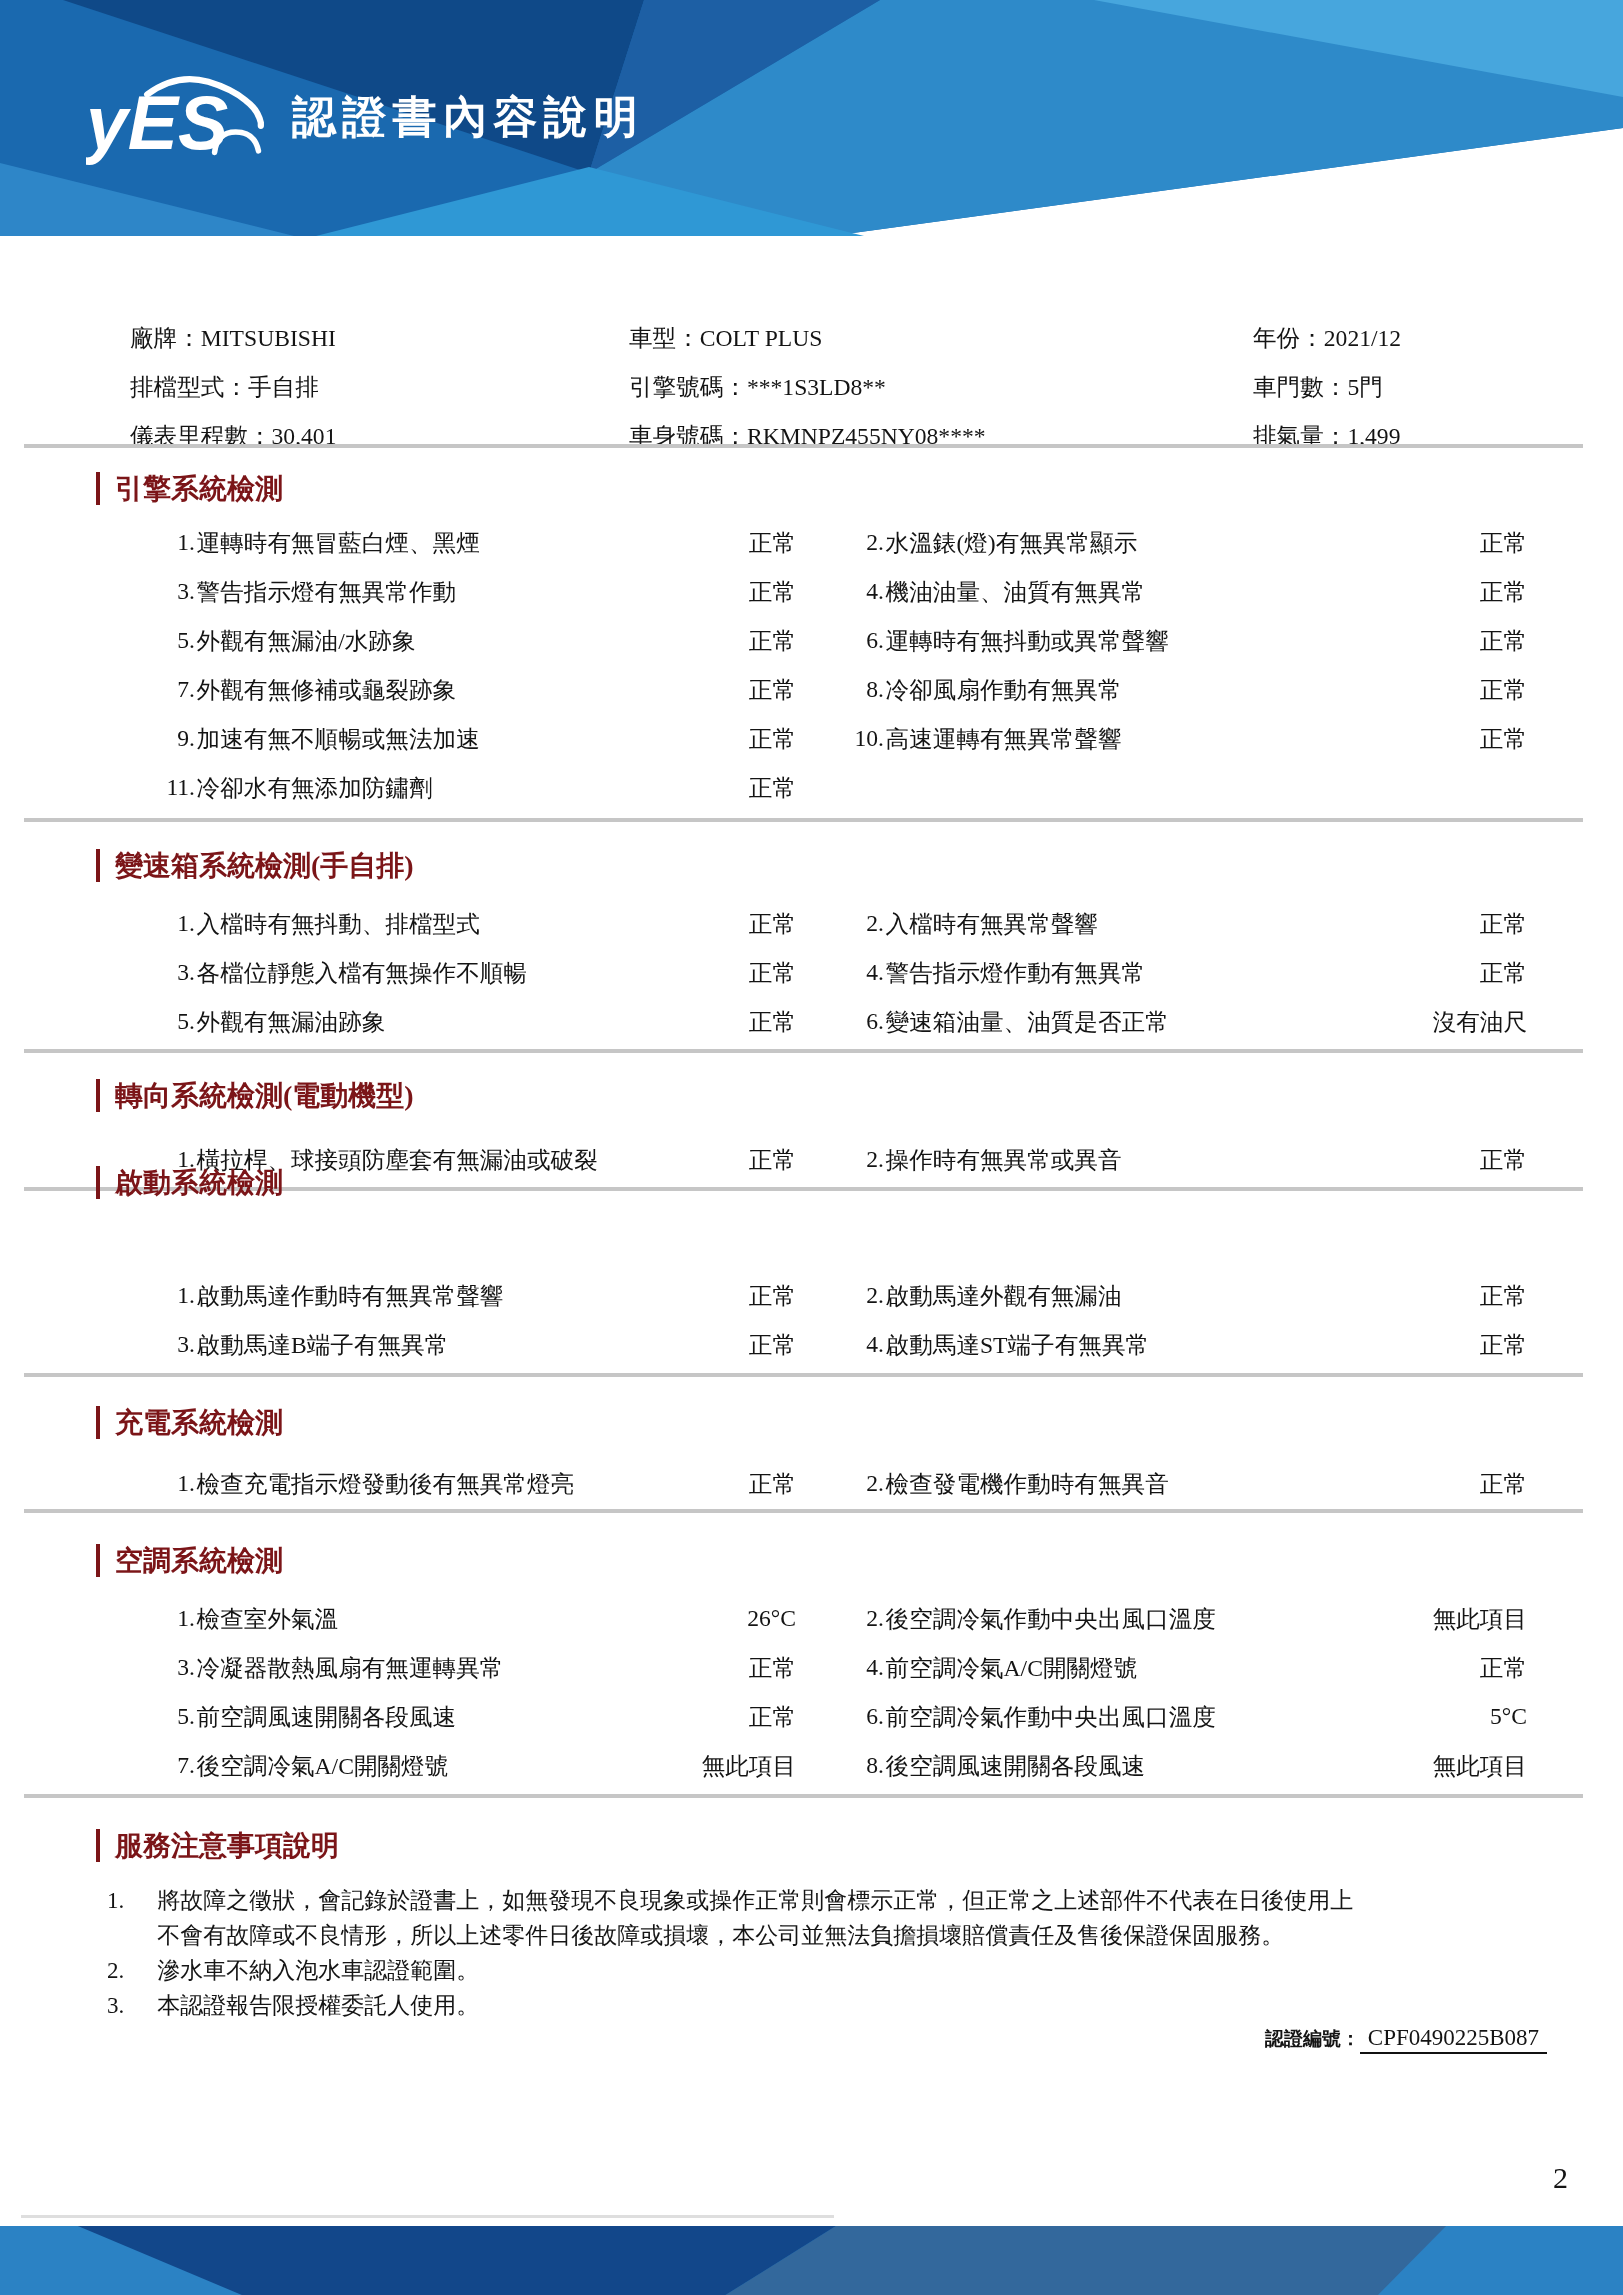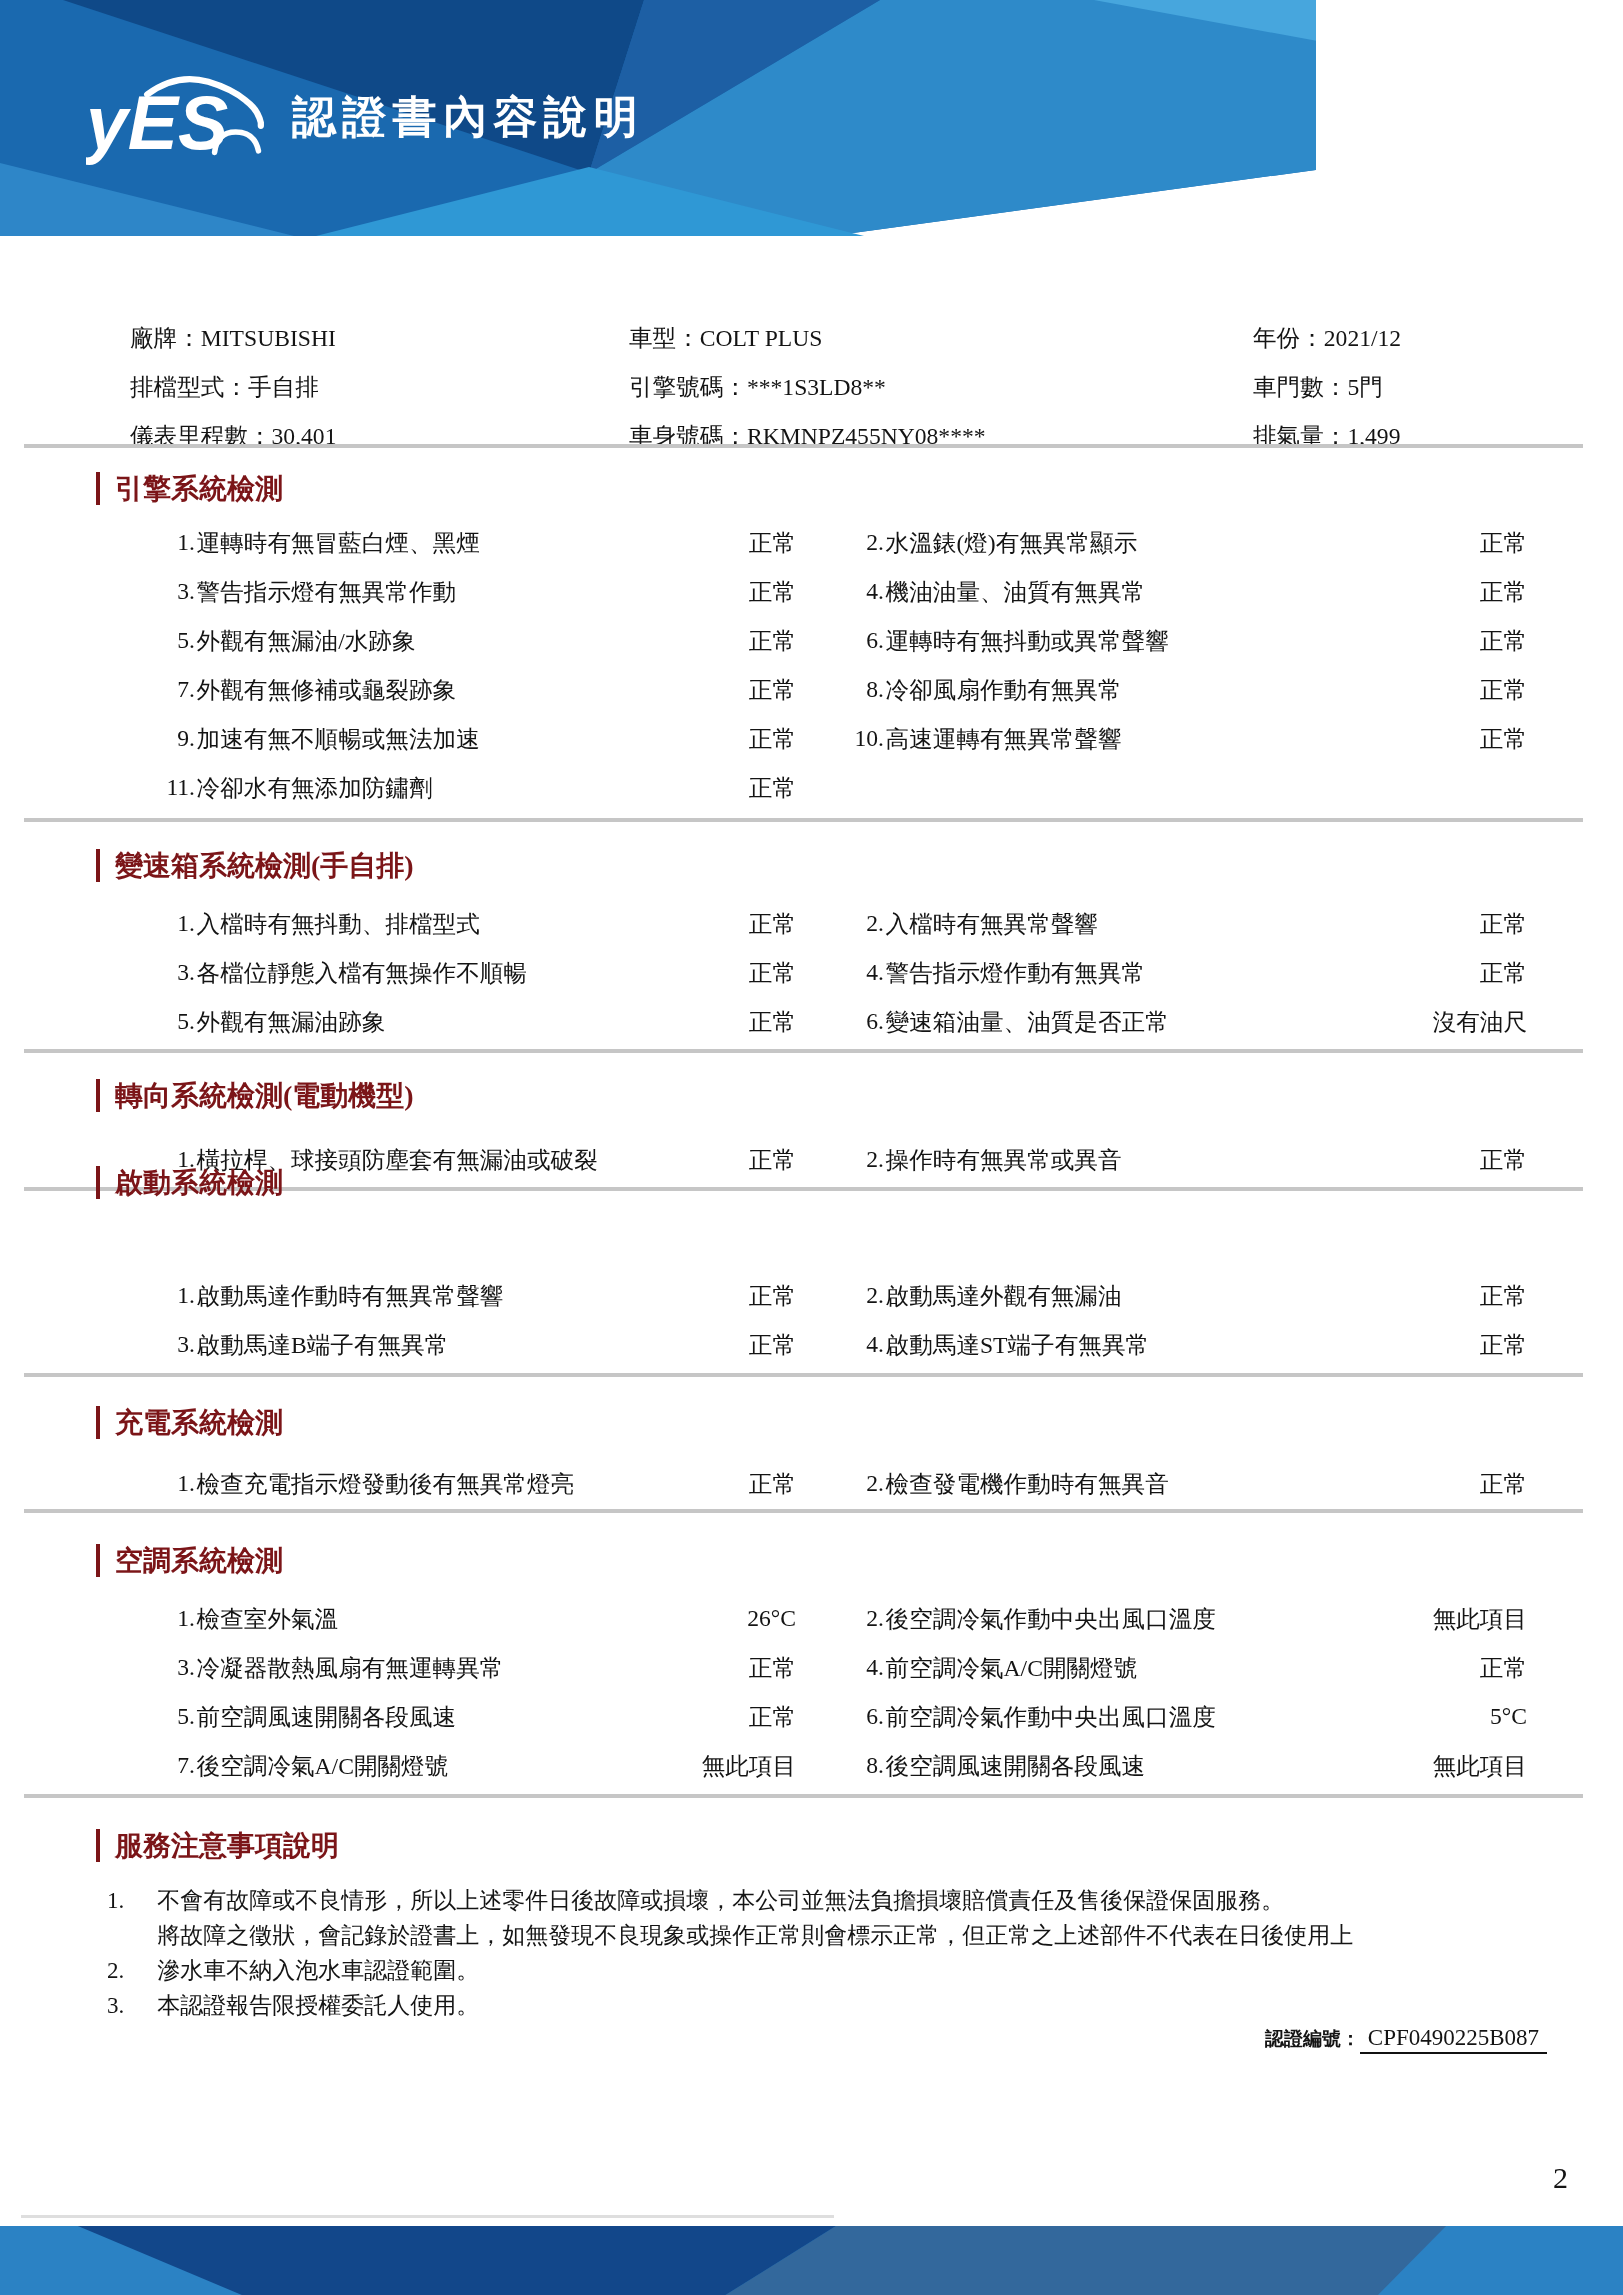--- a/index.html
+++ b/index.html
@@ -1,20 +1,20 @@
 <!DOCTYPE html>
 <html style="font-size:12.6px"><head>
 <meta charset="utf-8">
 <style>
   html,body{margin:0;padding:0;background:#fff;}
   .page{position:relative;width:1623px;height:2295px;background:#fff;overflow:hidden;
         font-family:"Liberation Serif","DejaVu Serif",serif;color:#141414;}
 
   
-  .hdr{position:absolute;left:0;top:0;width:1316px;height:236px;background:#fff;}
+  .hdr{position:absolute;left:0;top:0;width:1623px;height:236px;background:#fff;}
   .hdr .shape{position:absolute;left:0;top:0;width:100%;height:100%;}
   .hdr-base   {background:#1a69af;clip-path:polygon(0 0,1623px 0,1623px 128px,831px 236px,0 236px);}
   .hdr-right  {background:#2e8ac9;clip-path:polygon(880px 0,1623px 0,1623px 128px,831px 236px,589px 173px);}
   .hdr-corner {background:#47a6dd;clip-path:polygon(1094px 0,1623px 0,1623px 97px);}
   .hdr-navy-l {background:#0f4988;clip-path:polygon(63px 0,644px 0,589px 173px);}
   .hdr-navy-r {background:#1d5fa4;clip-path:polygon(644px 0,880px 0,589px 173px);}
   .hdr-wedge  {background:#2f98d5;clip-path:polygon(589px 167px,864px 236px,316px 236px);}
   .hdr-bl     {background:#2e86c8;clip-path:polygon(0 163px,294px 236px,0 236px);}
   .hdr-logo{position:absolute;left:86px;top:69px;}
   .hdr-title{position:absolute;left:292px;top:88px;font-family:"Liberation Sans","DejaVu Sans",sans-serif;
@@ -297,22 +297,22 @@
           <span class="status">無此項目</span>
         </div>
       </div>
     </div>
 
   <div class="section-title" id="title-notes">服務注意事項說明</div>
   <div class="notes" id="notes-host">
       <div class="note">
         <span class="nno">1.</span>
         <div class="nbody">
+          <div class="note-line">將故障之徵狀，會記錄於證書上，如無發現不良現象或操作正常則會標示正常，但正常之上述部件不代表在日後使用上</div>
           <div class="note-line">不會有故障或不良情形，所以上述零件日後故障或損壞，本公司並無法負擔損壞賠償責任及售後保證保固服務。</div>
-          <div class="note-line">將故障之徵狀，會記錄於證書上，如無發現不良現象或操作正常則會標示正常，但正常之上述部件不代表在日後使用上</div>
         </div>
       </div>
       <div class="note">
         <span class="nno">2.</span>
         <div class="nbody">
           <div class="note-line">滲水車不納入泡水車認證範圍。</div>
         </div>
       </div>
       <div class="note">
         <span class="nno">3.</span>

